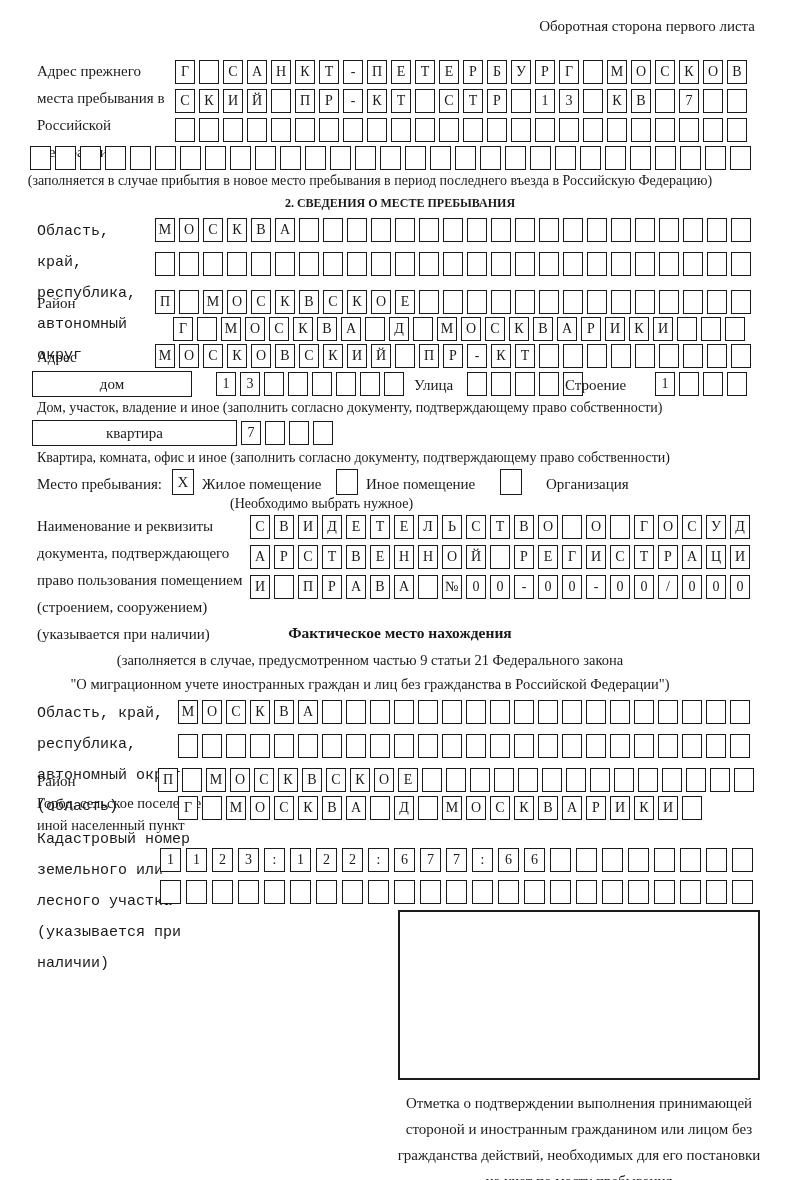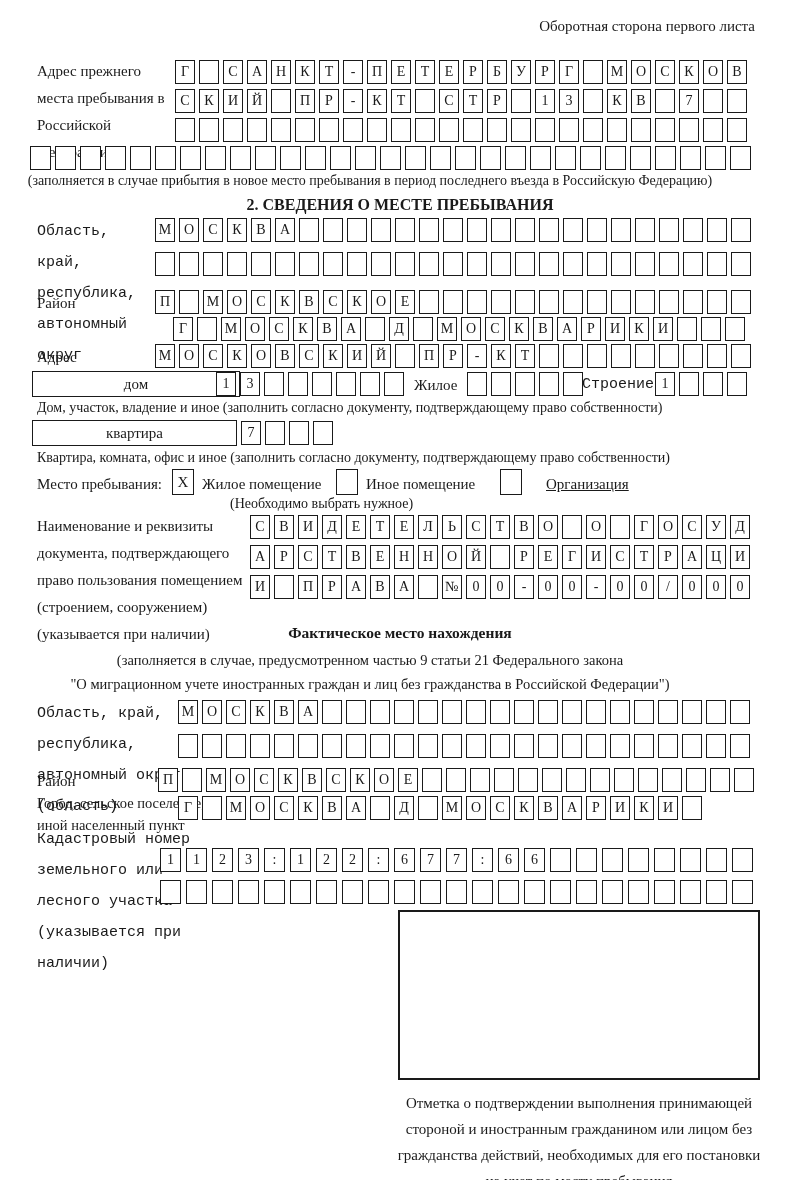--- a/index.html
+++ b/index.html
@@ -8,21 +8,21 @@
   .abs{position:absolute;}
   .lbl{font-size:15px;line-height:26px;}
   .lh25{line-height:31px;font-family:Liberation Mono, monospace;} .lh22{line-height:22px;} .lh27{line-height:27px;}
   .row{display:flex;gap:4px;}
   .row .cell{box-sizing:border-box;flex:none;width:20px;height:24px;border:1.8px solid #1a1a1a;
         display:flex;align-items:center;justify-content:center;font-size:14px;background:#fff;}
   .row.cw21 .cell{width:21px;}
   .row.gap5{gap:5px;}
   .cap{font-size:14px;}
   .cap-c{text-align:center;width:740px;left:0;}
-  .title{font-weight:bold;font-size:16px;text-align:center;width:800px;left:0;}
+  .title{font-weight:bold;font-size:12px;text-align:center;width:800px;left:0;}
   .typebox{box-sizing:border-box;border:1.8px solid #1a1a1a;height:26px;display:flex;
         align-items:center;justify-content:center;font-size:15px;background:#fff;}
   .chk{box-sizing:border-box;width:22px;height:26px;border:1.8px solid #1a1a1a;display:flex;
         align-items:center;justify-content:center;font-size:15px;background:#fff;}
   .stamp{box-sizing:border-box;border:2px solid #1a1a1a;background:#fff;}
 </style>
 </head>
 <body>
 
 <div class="page">
@@ -277,40 +277,40 @@
       <span class="cell"></span>
       <span class="cell"></span>
       <span class="cell"></span>
       <span class="cell"></span>
       <span class="cell"></span>
       <span class="cell"></span>
       <span class="cell"></span>
       <span class="cell"></span>
     </div>
 
-  <div class="abs typebox" style="left:32px;top:371px;width:208px;">дом</div>
+  <div class="abs typebox" style="left:32px;top:371px;width:160px;">дом</div>
   <div class="abs row" style="left:216px;top:372px;">
       <span class="cell">1</span>
       <span class="cell">3</span>
       <span class="cell"></span>
       <span class="cell"></span>
       <span class="cell"></span>
       <span class="cell"></span>
       <span class="cell"></span>
       <span class="cell"></span>
     </div>
-  <div class="abs lbl" style="left:414px;top:372px;">Жилое</div>
+  <div class="abs lbl" style="left:414px;top:372px;">Улица</div>
   <div class="abs row" style="left:467px;top:372px;">
       <span class="cell"></span>
       <span class="cell"></span>
       <span class="cell"></span>
       <span class="cell"></span>
       <span class="cell"></span>
     </div>
-  <div class="abs lbl" style="left:582px;top:372px;font-family:Liberation Mono, monospace;">Строение</div>
+  <div class="abs lbl" style="left:565px;top:372px;">Строение</div>
   <div class="abs row" style="left:655px;top:372px;">
       <span class="cell">1</span>
       <span class="cell"></span>
       <span class="cell"></span>
       <span class="cell"></span>
     </div>
   <div class="abs typebox" style="left:32px;top:420px;width:205px;">квартира</div>
 
   <div class="abs cap" style="left:37px;top:400px;">Дом, участок, владение и иное (заполнить согласно документу, подтверждающему право собственности)</div>
   <div class="abs row" style="left:241px;top:421px;">
@@ -320,21 +320,21 @@
       <span class="cell"></span>
     </div>
   <div class="abs cap" style="left:37px;top:450px;text-align:center;">Квартира, комната, офис и иное (заполнить согласно документу, подтверждающему право собственности)</div>
 
   <div class="abs lbl" style="left:37px;top:471px;">Место пребывания:</div>
   <div class="abs chk" style="left:172px;top:469px;">X</div>
   <div class="abs lbl" style="left:202px;top:471px;">Жилое помещение</div>
   <div class="abs chk" style="left:336px;top:469px;"></div>
   <div class="abs lbl" style="left:366px;top:471px;">Иное помещение</div>
   <div class="abs chk" style="left:500px;top:469px;"></div>
-  <div class="abs lbl" style="left:546px;top:471px;text-decoration:underline;">Организация</div>
+  <div class="abs lbl" style="left:546px;top:471px;">Организация</div>
   <div class="abs cap" style="left:230px;top:496px;">(Необходимо выбрать нужное)</div>
 
   <div class="abs lbl lh27" style="left:37px;top:513px;width:208px;">Наименование и реквизиты документа, подтверждающего право пользования помещением (строением, сооружением) (указывается при наличии)</div>
   <div class="abs row" style="left:250px;top:515px;">
       <span class="cell">С</span>
       <span class="cell">В</span>
       <span class="cell">И</span>
       <span class="cell">Д</span>
       <span class="cell">Е</span>
       <span class="cell">Т</span>

